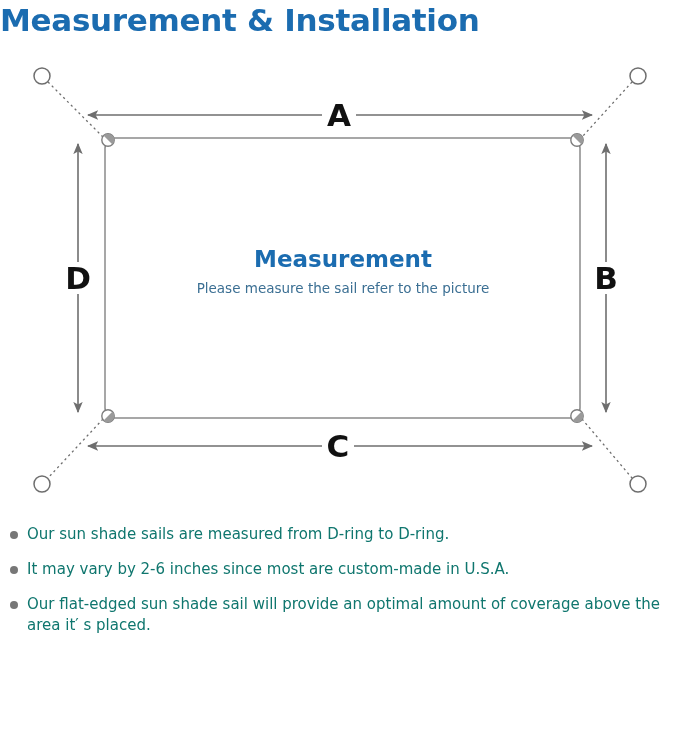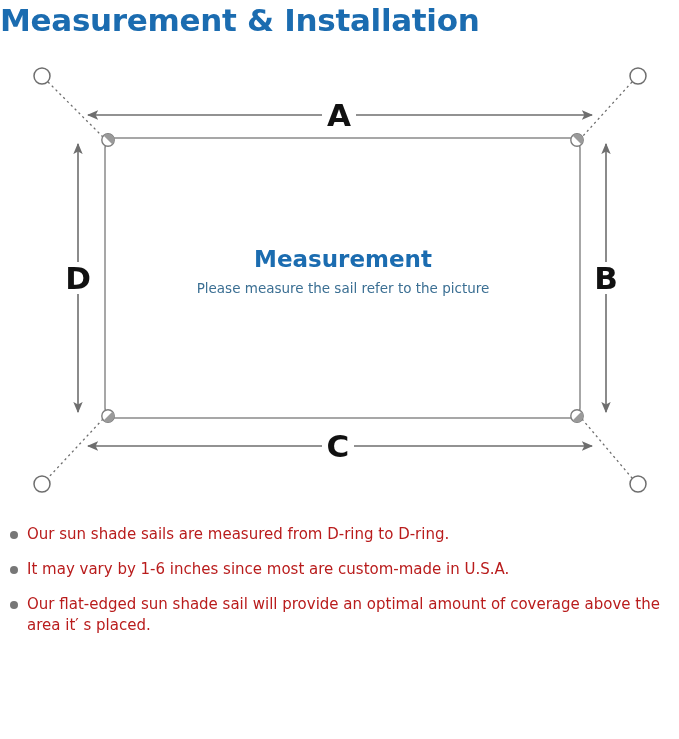--- a/index.html
+++ b/index.html
@@ -73,21 +73,21 @@
     width: 679px;
   }
   .note-item {
     position: relative;
     padding-left: 27px;
     padding-right: 8px;
     margin-bottom: 14px;
     font-family: "DejaVu Sans", "Liberation Sans", sans-serif;
     font-size: 15px;
     line-height: 21px;
-    color: #b91c1c;
+    color: #0f766e;
   }
   .note-item:last-child { margin-bottom: 10px; }
   .note-bullet {
     position: absolute;
     left: 10px;
     top: 7px;
     width: 8px;
     height: 8px;
     border-radius: 50%;
     background: #777777;
@@ -166,19 +166,19 @@
   </svg>
 </div>
 
 <div class="notes">
   <div class="note-item">
     <span class="note-bullet"></span>
     <span class="note-text">Our sun shade sails are measured from D-ring to D-ring.</span>
   </div>
   <div class="note-item">
     <span class="note-bullet"></span>
-    <span class="note-text">It may vary by 1-6 inches since most are custom-made in U.S.A.</span>
+    <span class="note-text">It may vary by 2-6 inches since most are custom-made in U.S.A.</span>
   </div>
   <div class="note-item">
     <span class="note-bullet"></span>
     <span class="note-text">Our flat-edged sun shade sail will provide an optimal amount of coverage above the area it′ s placed.</span>
   </div>
 </div>
 
 </body></html>

